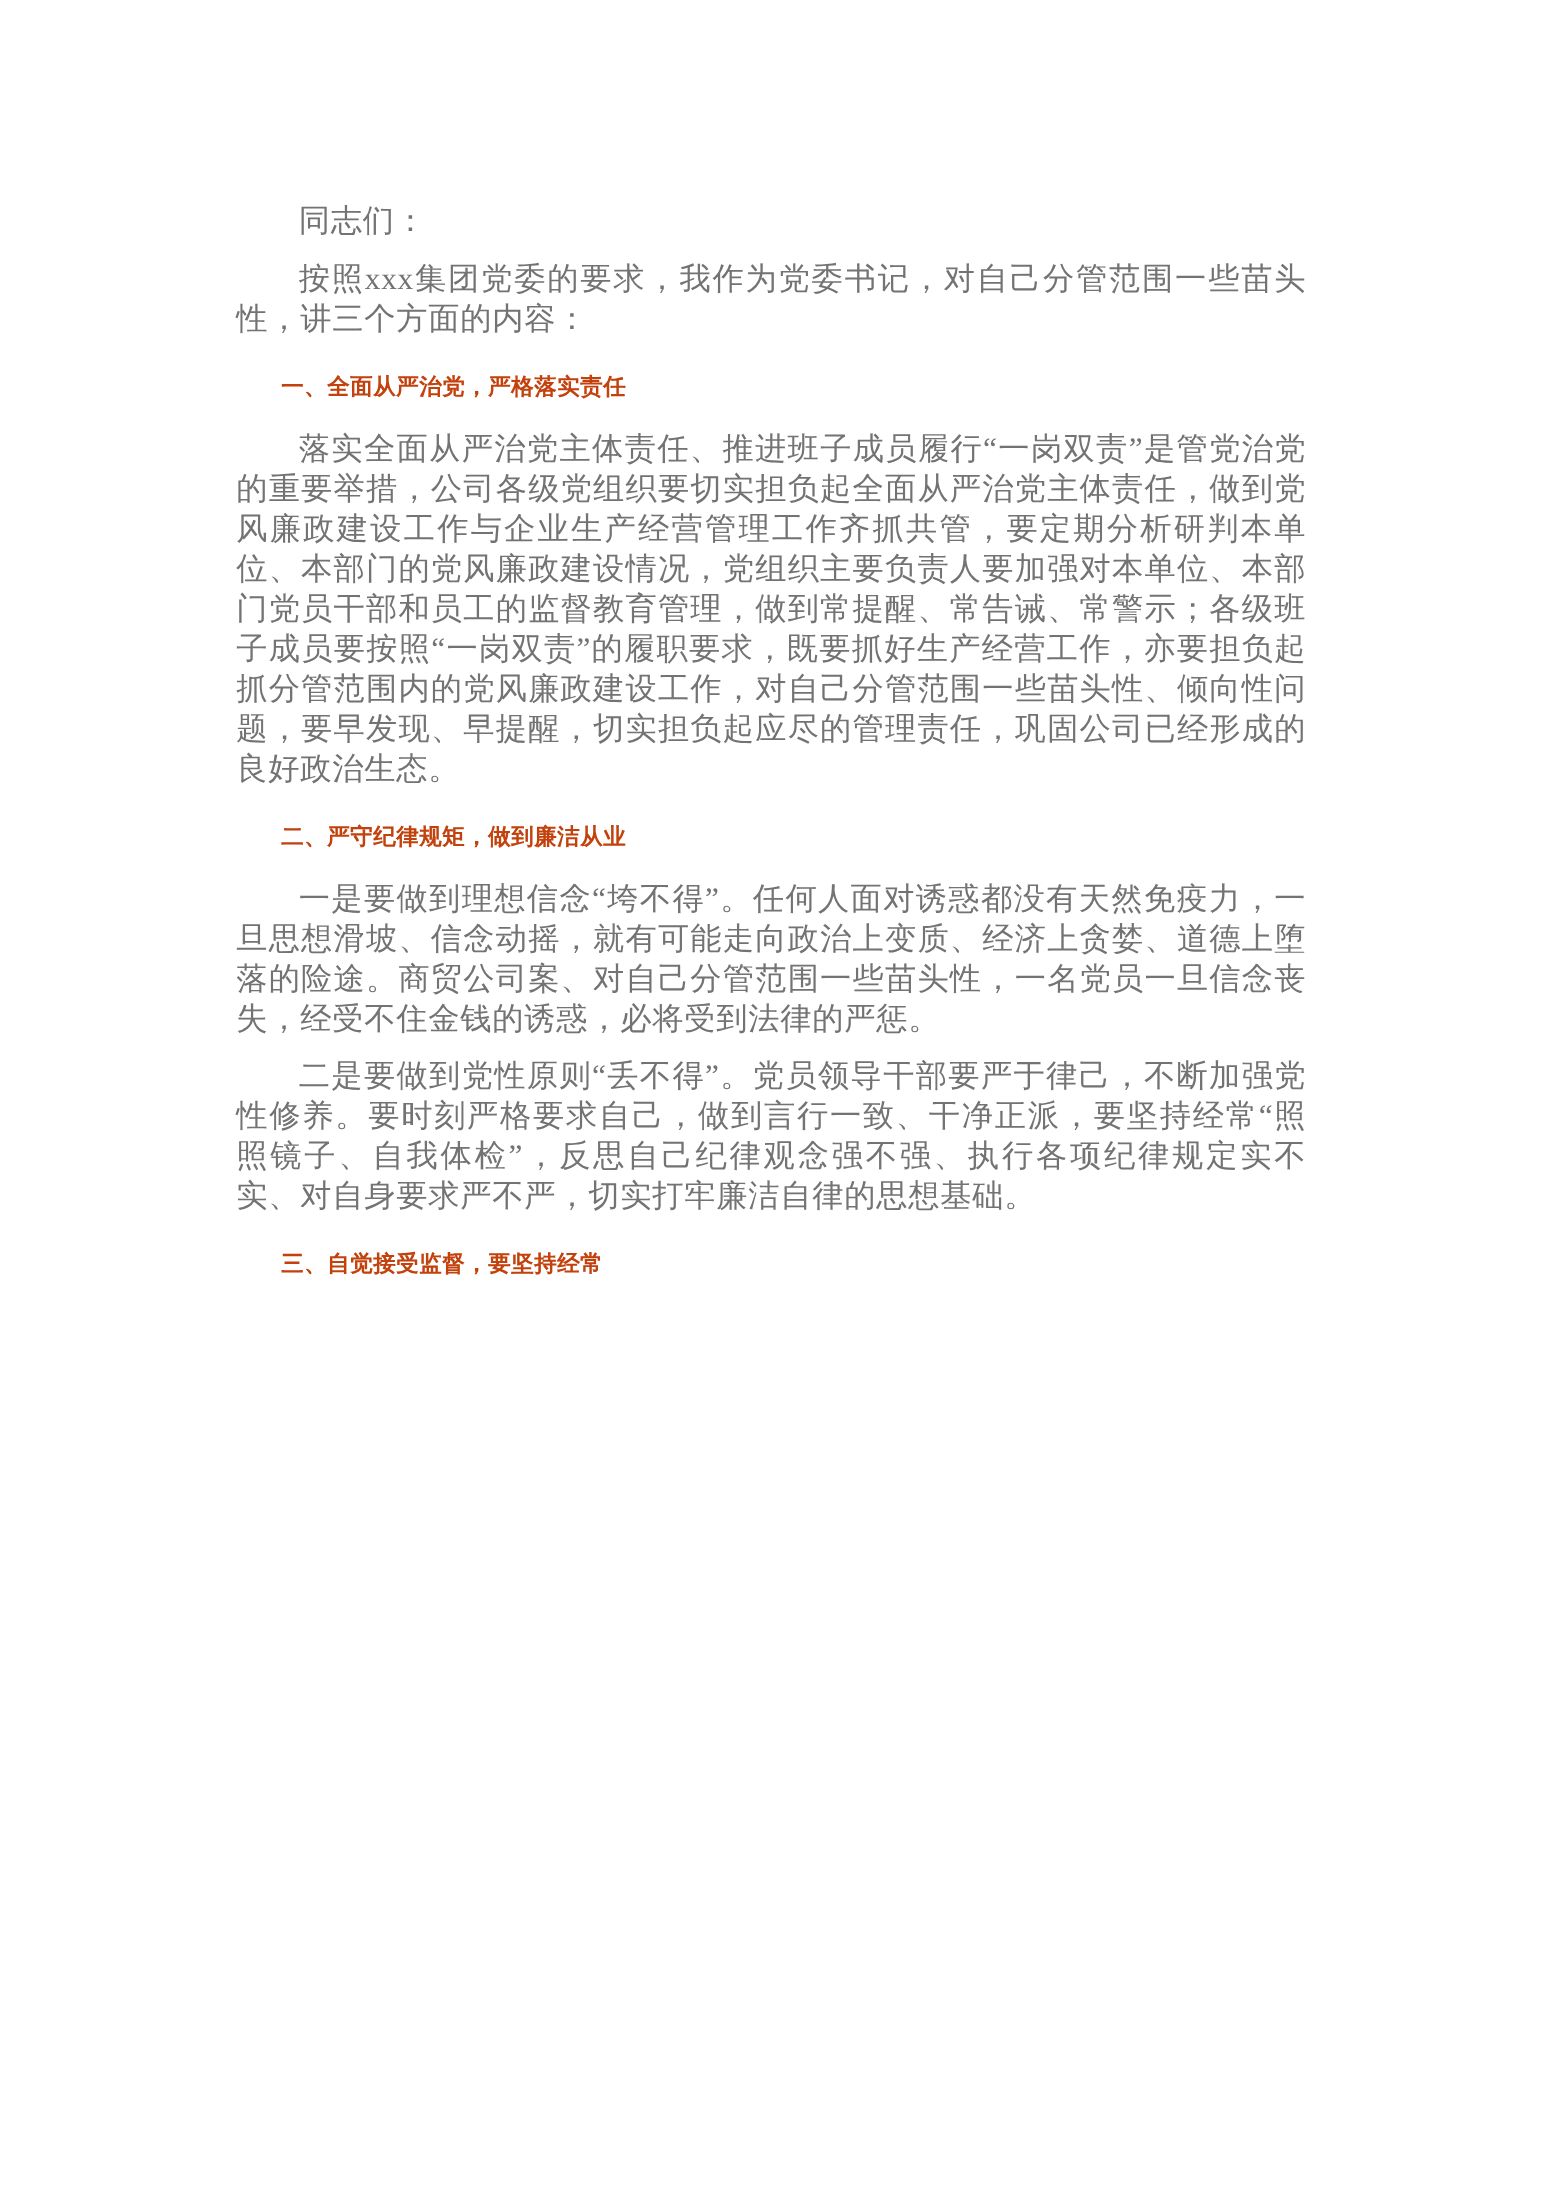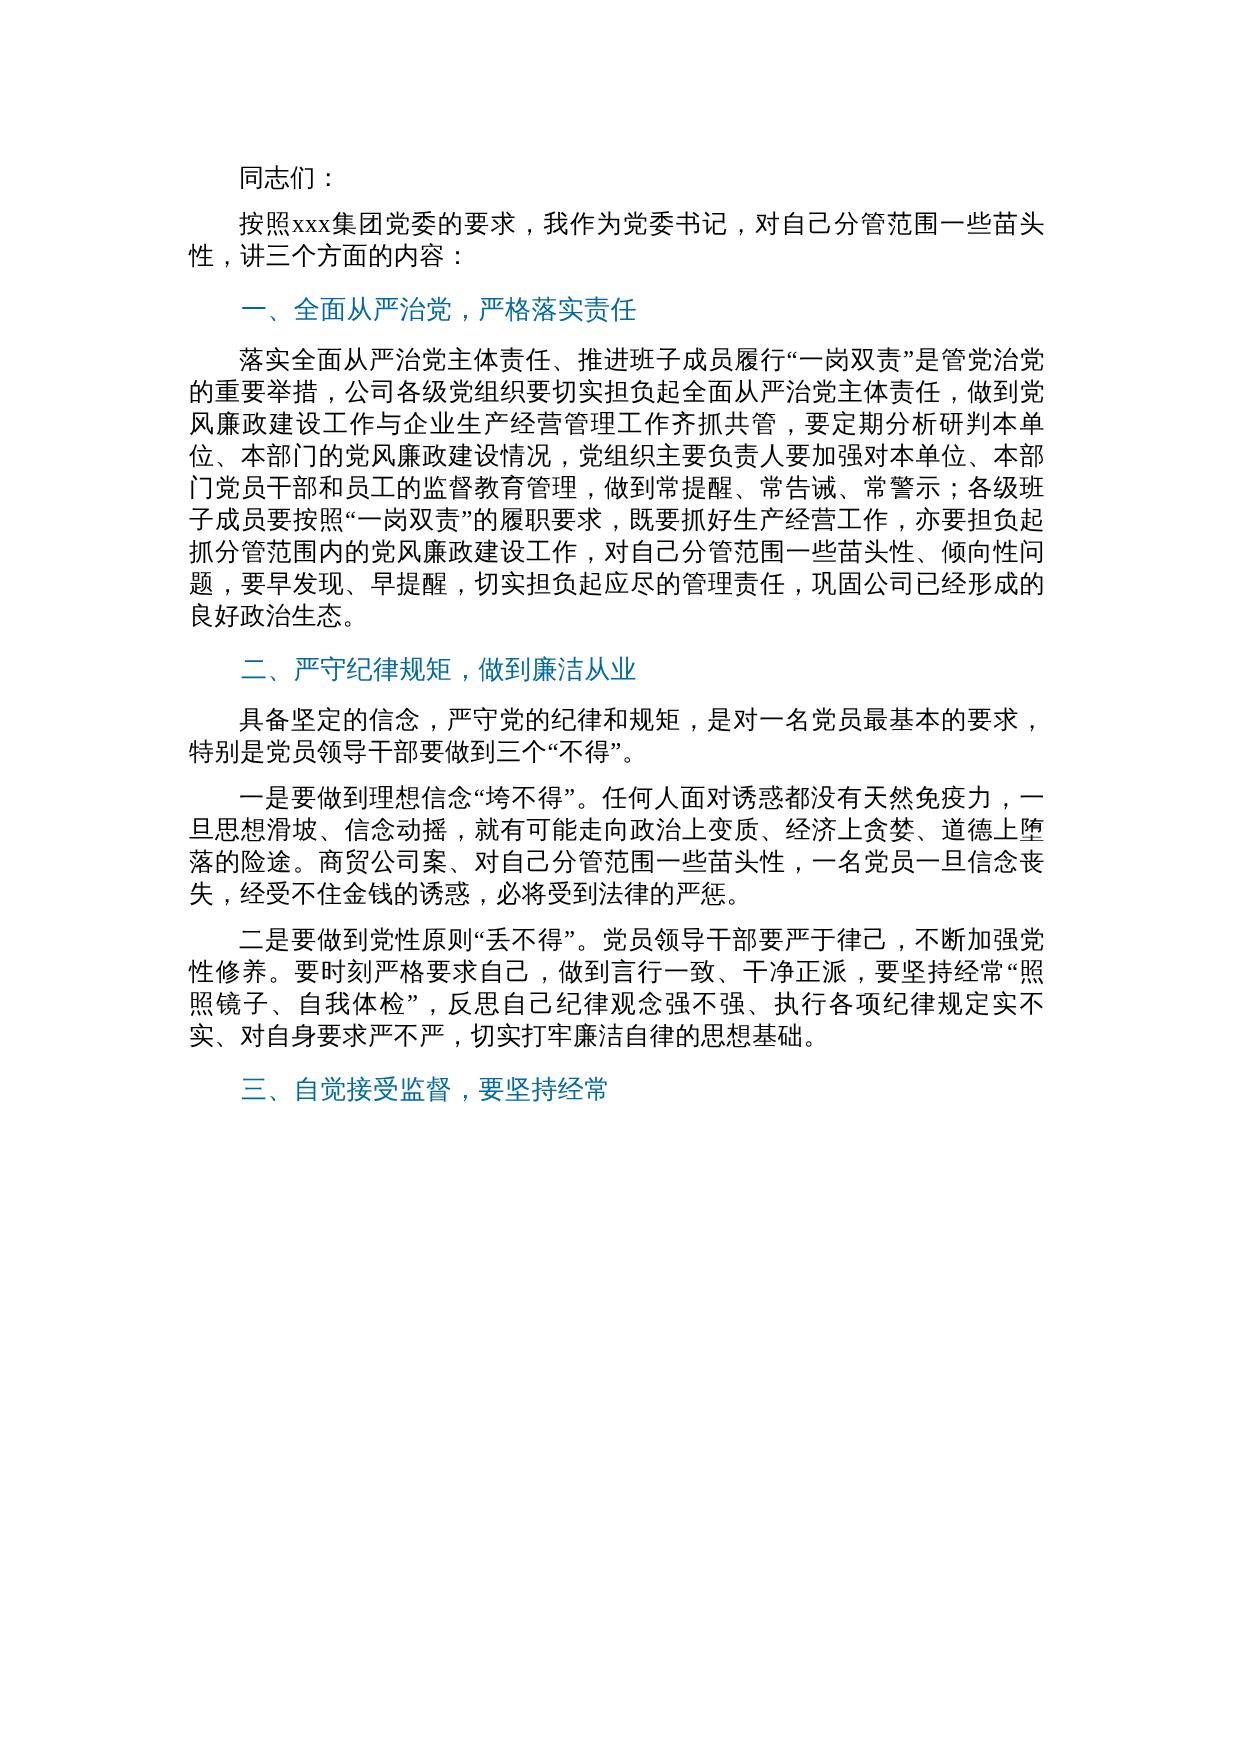--- a/index.html
+++ b/index.html
@@ -18,54 +18,53 @@
     width: 1240px;
     height: 1754px;
     padding: 162px 179px 0 189px;
     background: #ffffff;
     overflow: hidden;
   }
   .body-text {
     font-size: 25px;
     line-height: 32px;
     letter-spacing: 0.6px;
-    color: #000000;
+    color: #737373;
     text-align: justify;
     text-justify: inter-ideograph;
     text-indent: 2em;
     margin: 0 16px 14px 0;
     word-break: break-all;
   }
   .heading {
     font-family: "Liberation Sans", "DejaVu Sans", sans-serif;
-    font-size: 26px;
-    font-weight: 400;
+    font-size: 18px;
+    font-weight: 700;
     line-height: 34px;
     letter-spacing: 0.4px;
-    color: #0369a1;
+    color: #c2410c;
     text-indent: 2em;
     margin: 20px 0 18px 0;
   }
 </style>
 </head>
 <body>
 
 <div class="page">
 
   <p class="body-text">同志们：</p>
 
   <p class="body-text">按照xxx集团党委的要求，我作为党委书记，对自己分管范围一些苗头性，讲三个方面的内容：</p>
 
   <h2 class="heading">一、全面从严治党，严格落实责任</h2>
 
   <p class="body-text">落实全面从严治党主体责任、推进班子成员履行“一岗双责”是管党治党的重要举措，公司各级党组织要切实担负起全面从严治党主体责任，做到党风廉政建设工作与企业生产经营管理工作齐抓共管，要定期分析研判本单位、本部门的党风廉政建设情况，党组织主要负责人要加强对本单位、本部门党员干部和员工的监督教育管理，做到常提醒、常告诫、常警示；各级班子成员要按照“一岗双责”的履职要求，既要抓好生产经营工作，亦要担负起抓分管范围内的党风廉政建设工作，对自己分管范围一些苗头性、倾向性问题，要早发现、早提醒，切实担负起应尽的管理责任，巩固公司已经形成的良好政治生态。</p>
 
   <h2 class="heading">二、严守纪律规矩，做到廉洁从业</h2>
 
-  <p class="body-text">具备坚定的信念，严守党的纪律和规矩，是对一名党员最基本的要求，特别是党员领导干部要做到三个“不得”。</p>
 
   <p class="body-text">一是要做到理想信念“垮不得”。任何人面对诱惑都没有天然免疫力，一旦思想滑坡、信念动摇，就有可能走向政治上变质、经济上贪婪、道德上堕落的险途。商贸公司案、对自己分管范围一些苗头性，一名党员一旦信念丧失，经受不住金钱的诱惑，必将受到法律的严惩。</p>
 
   <p class="body-text">二是要做到党性原则“丢不得”。党员领导干部要严于律己，不断加强党性修养。要时刻严格要求自己，做到言行一致、干净正派，要坚持经常“照照镜子、自我体检”，反思自己纪律观念强不强、执行各项纪律规定实不实、对自身要求严不严，切实打牢廉洁自律的思想基础。</p>
 
 
   <h2 class="heading">三、自觉接受监督，要坚持经常</h2>
 
 
 </div>

